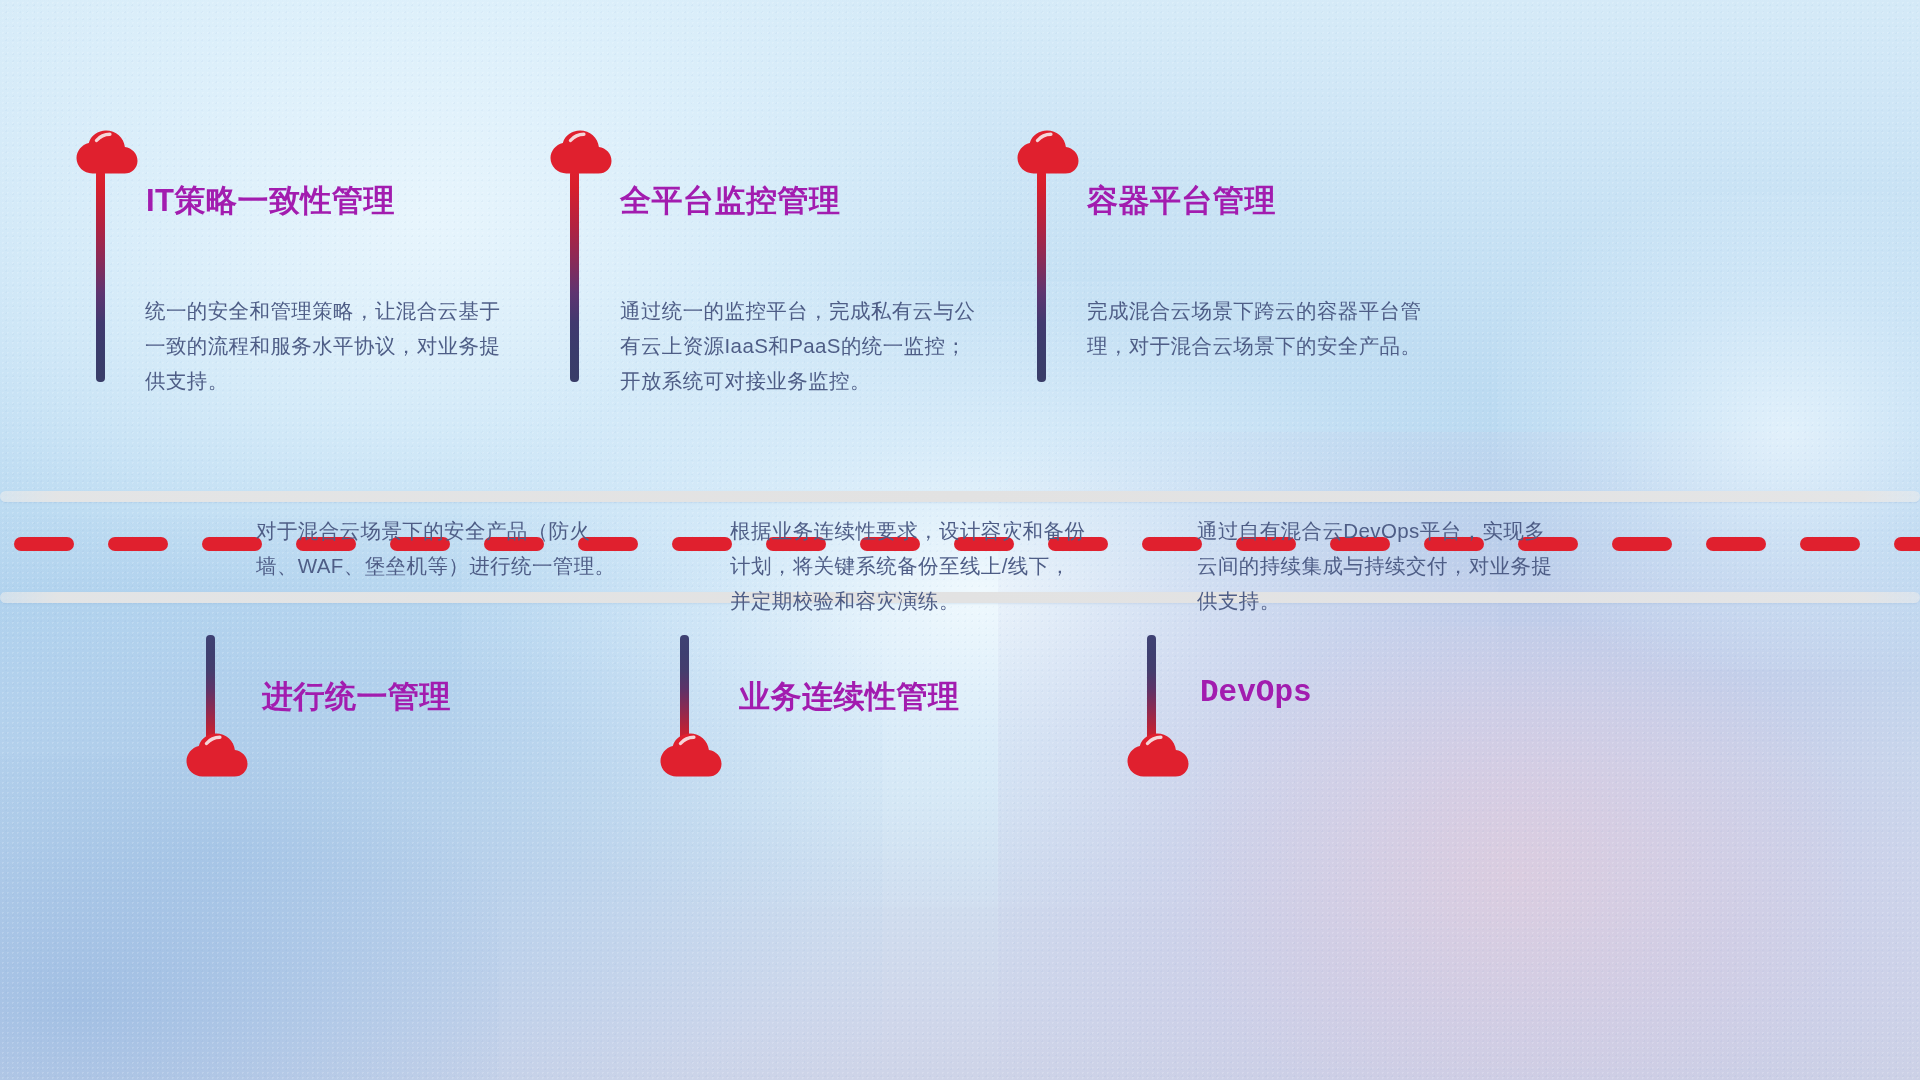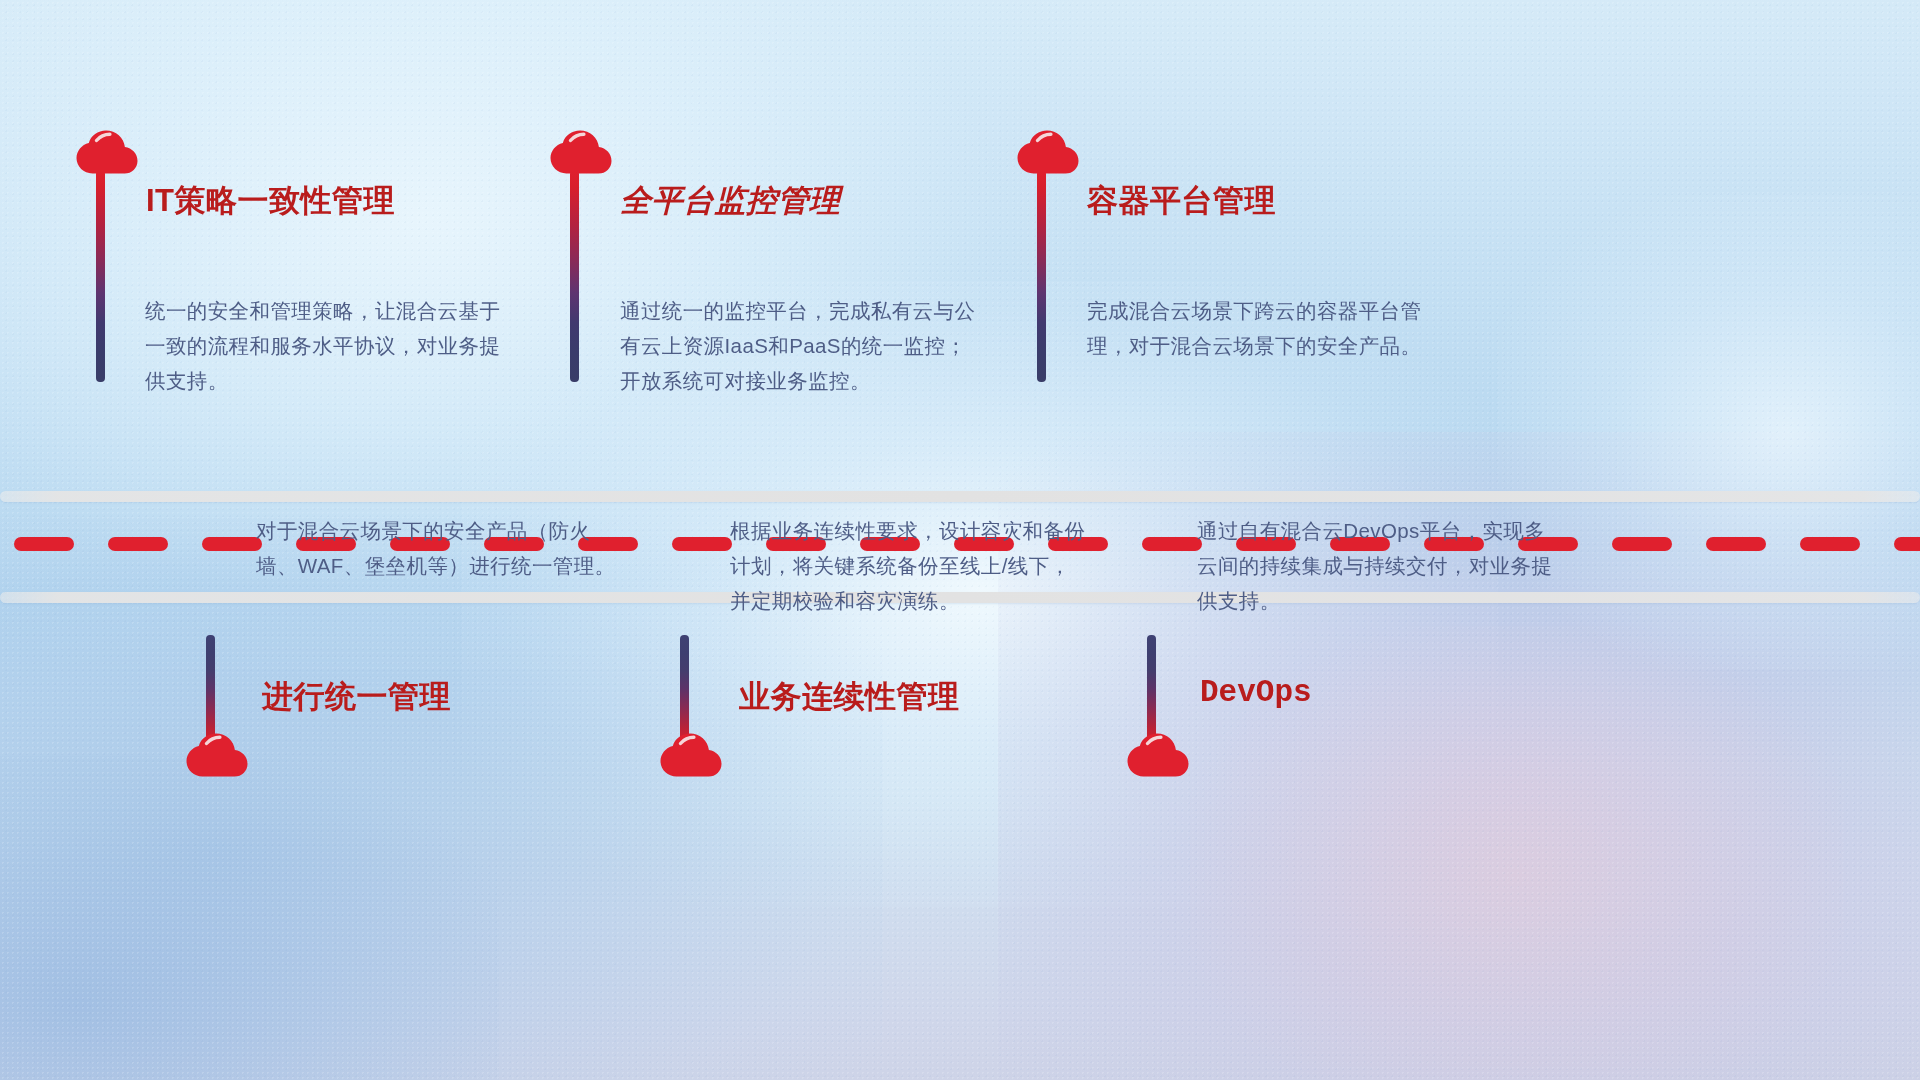--- a/index.html
+++ b/index.html
@@ -130,21 +130,21 @@
       #d81f2c 94%, #e0202e 100%);
   }
 
   
   .cloud-icon { position:absolute; width:62px; height:44px; }
   .cloud-icon svg { display:block; width:100%; height:100%; }
 
   
   .col-title {
     position:absolute;
-    font-size:31px; font-weight:bold; color:#b91c1c;
+    font-size:31px; font-weight:bold; color:#a21caf;
     letter-spacing:.5px; white-space:nowrap;
   }
   .col-title.latin { letter-spacing:0; }
 
   
   .col-body {
     position:absolute;
     font-size:20.5px; line-height:35px;
     color:#4e5d86; letter-spacing:.4px;
   }
@@ -205,21 +205,21 @@
   </div>
 
   <div class="col">
     <span class="cloud-icon" style="left:550px; top:130px;">
       <svg viewBox="0 0 62 44" xmlns="http://www.w3.org/2000/svg">
         <path d="M16.5 43.5C7.6 43.5 0.5 36.6 0.5 28.1c0-7.3 5.2-13.5 12.3-15.2C14.9 5.4 21.9 0.5 30 0.5c9.9 0 18 7.2 18.9 16.6 7.1 0.9 12.6 6.7 12.6 13.8 0 7.1-5.8 12.6-13 12.6H16.5z" fill="#e0202e"></path>
         <path d="M20.5 10.5c3.4-4 8.2-6.2 13.4-6.2" stroke="#f7eff0" stroke-width="3.4" stroke-linecap="round" fill="none" opacity=".88"></path>
       </svg>
     </span>
     <span class="stem down" style="left:570px; top:170px; height:212px;"></span>
-    <span class="col-title" style="left:620px; top:180px;font-style:italic;">全平台监控管理</span>
+    <span class="col-title" style="left:620px; top:180px;">全平台监控管理</span>
     <span class="col-body" style="left:620px; top:293px; width:360px;">通过统一的监控平台，完成私有云与公有云上资源IaaS和PaaS的统一监控；开放系统可对接业务监控。</span>
   </div>
 
   <div class="col">
     <span class="cloud-icon" style="left:1017px; top:130px;">
       <svg viewBox="0 0 62 44" xmlns="http://www.w3.org/2000/svg">
         <path d="M16.5 43.5C7.6 43.5 0.5 36.6 0.5 28.1c0-7.3 5.2-13.5 12.3-15.2C14.9 5.4 21.9 0.5 30 0.5c9.9 0 18 7.2 18.9 16.6 7.1 0.9 12.6 6.7 12.6 13.8 0 7.1-5.8 12.6-13 12.6H16.5z" fill="#e0202e"></path>
         <path d="M20.5 10.5c3.4-4 8.2-6.2 13.4-6.2" stroke="#f7eff0" stroke-width="3.4" stroke-linecap="round" fill="none" opacity=".88"></path>
       </svg>
     </span>

